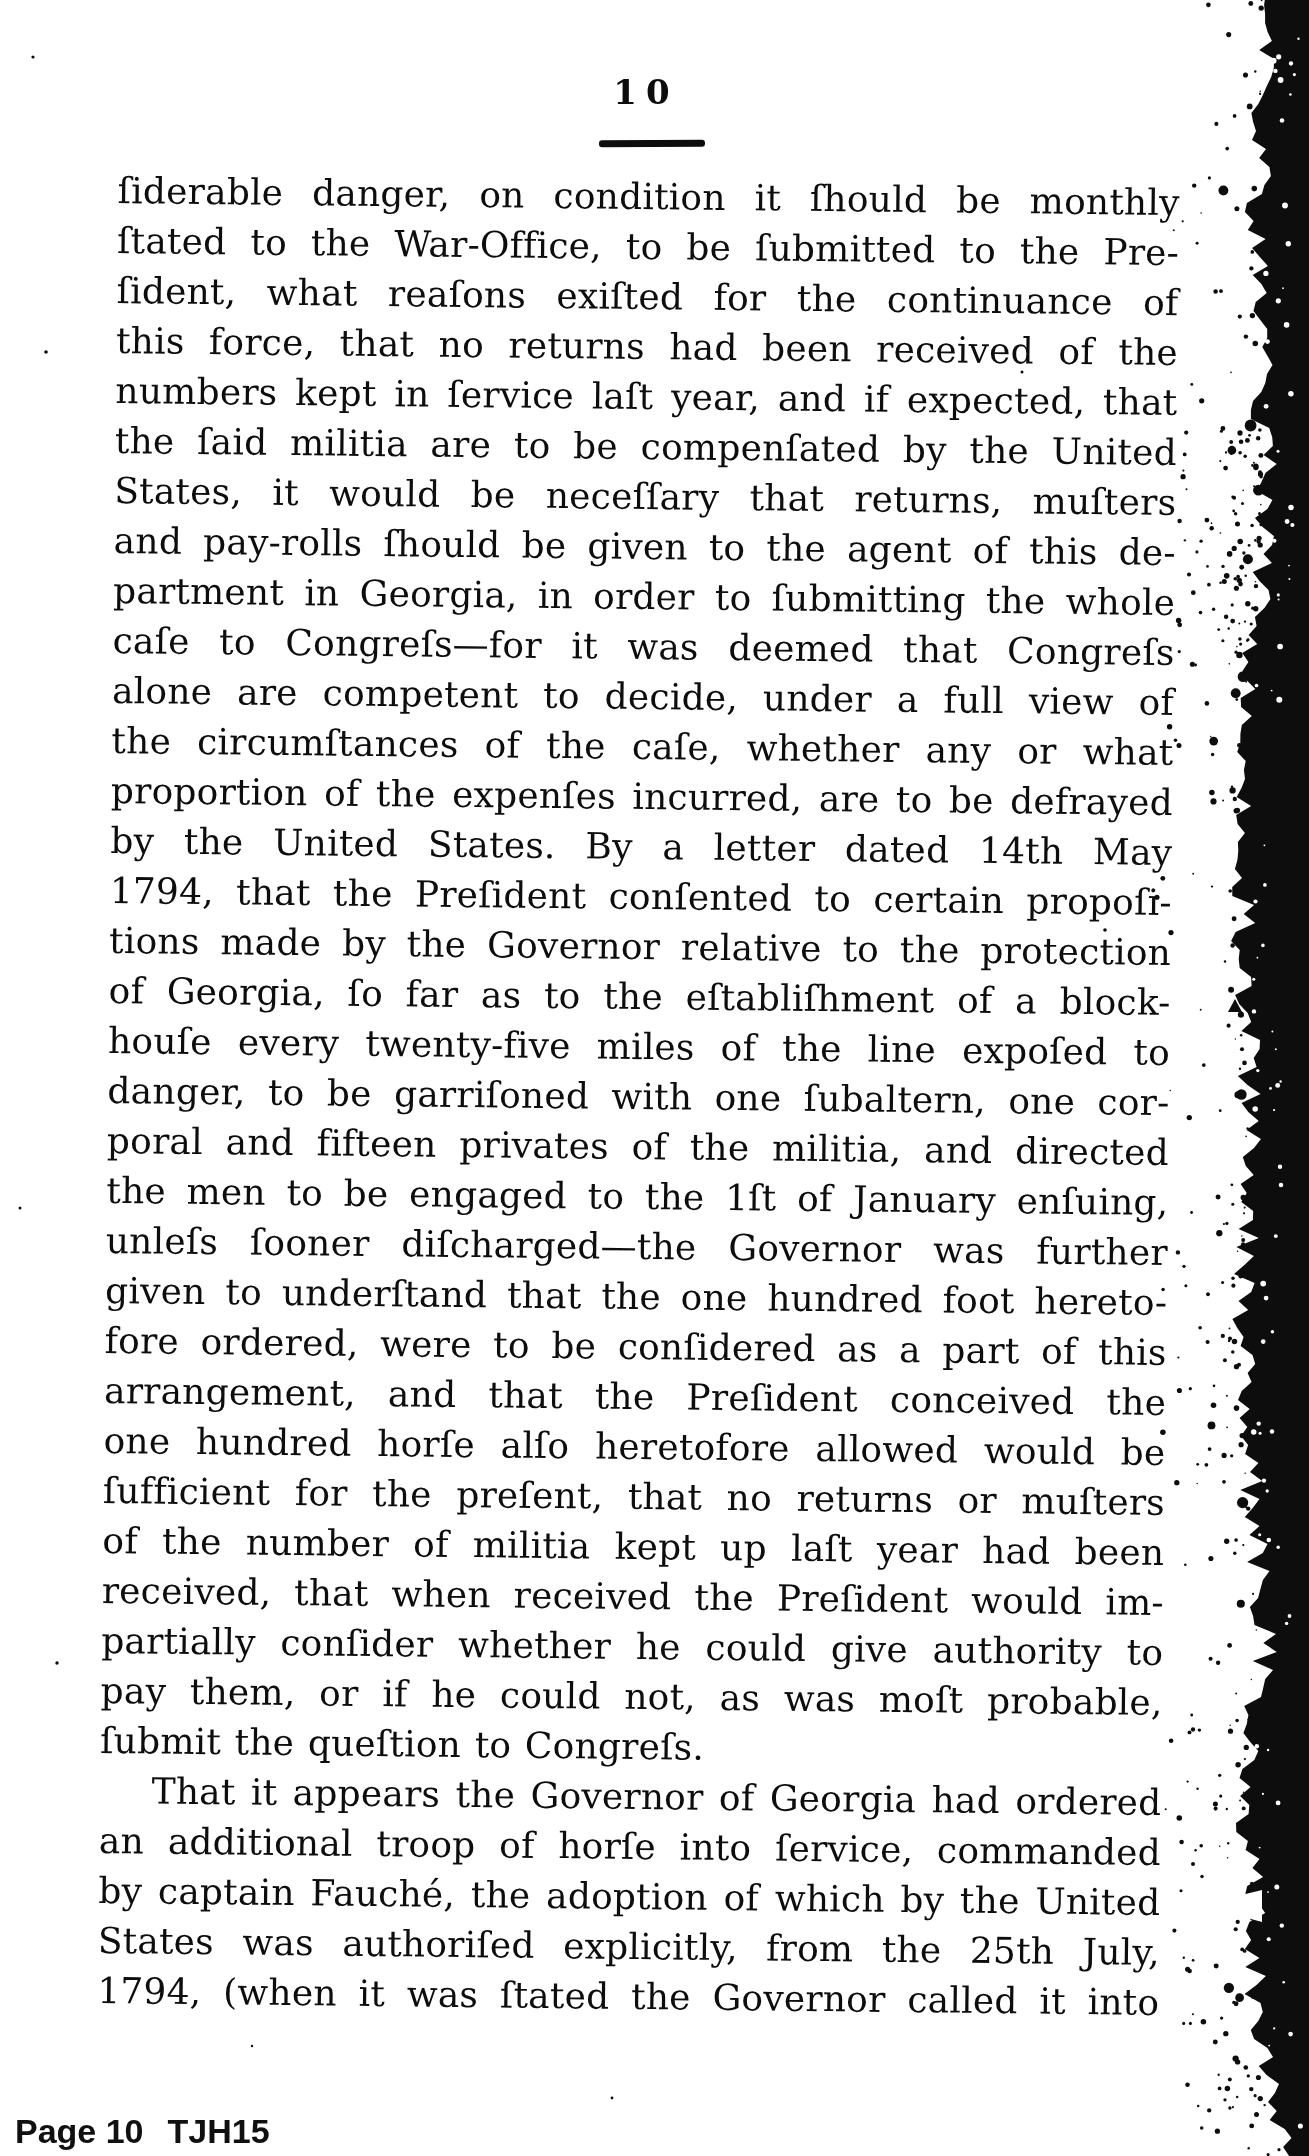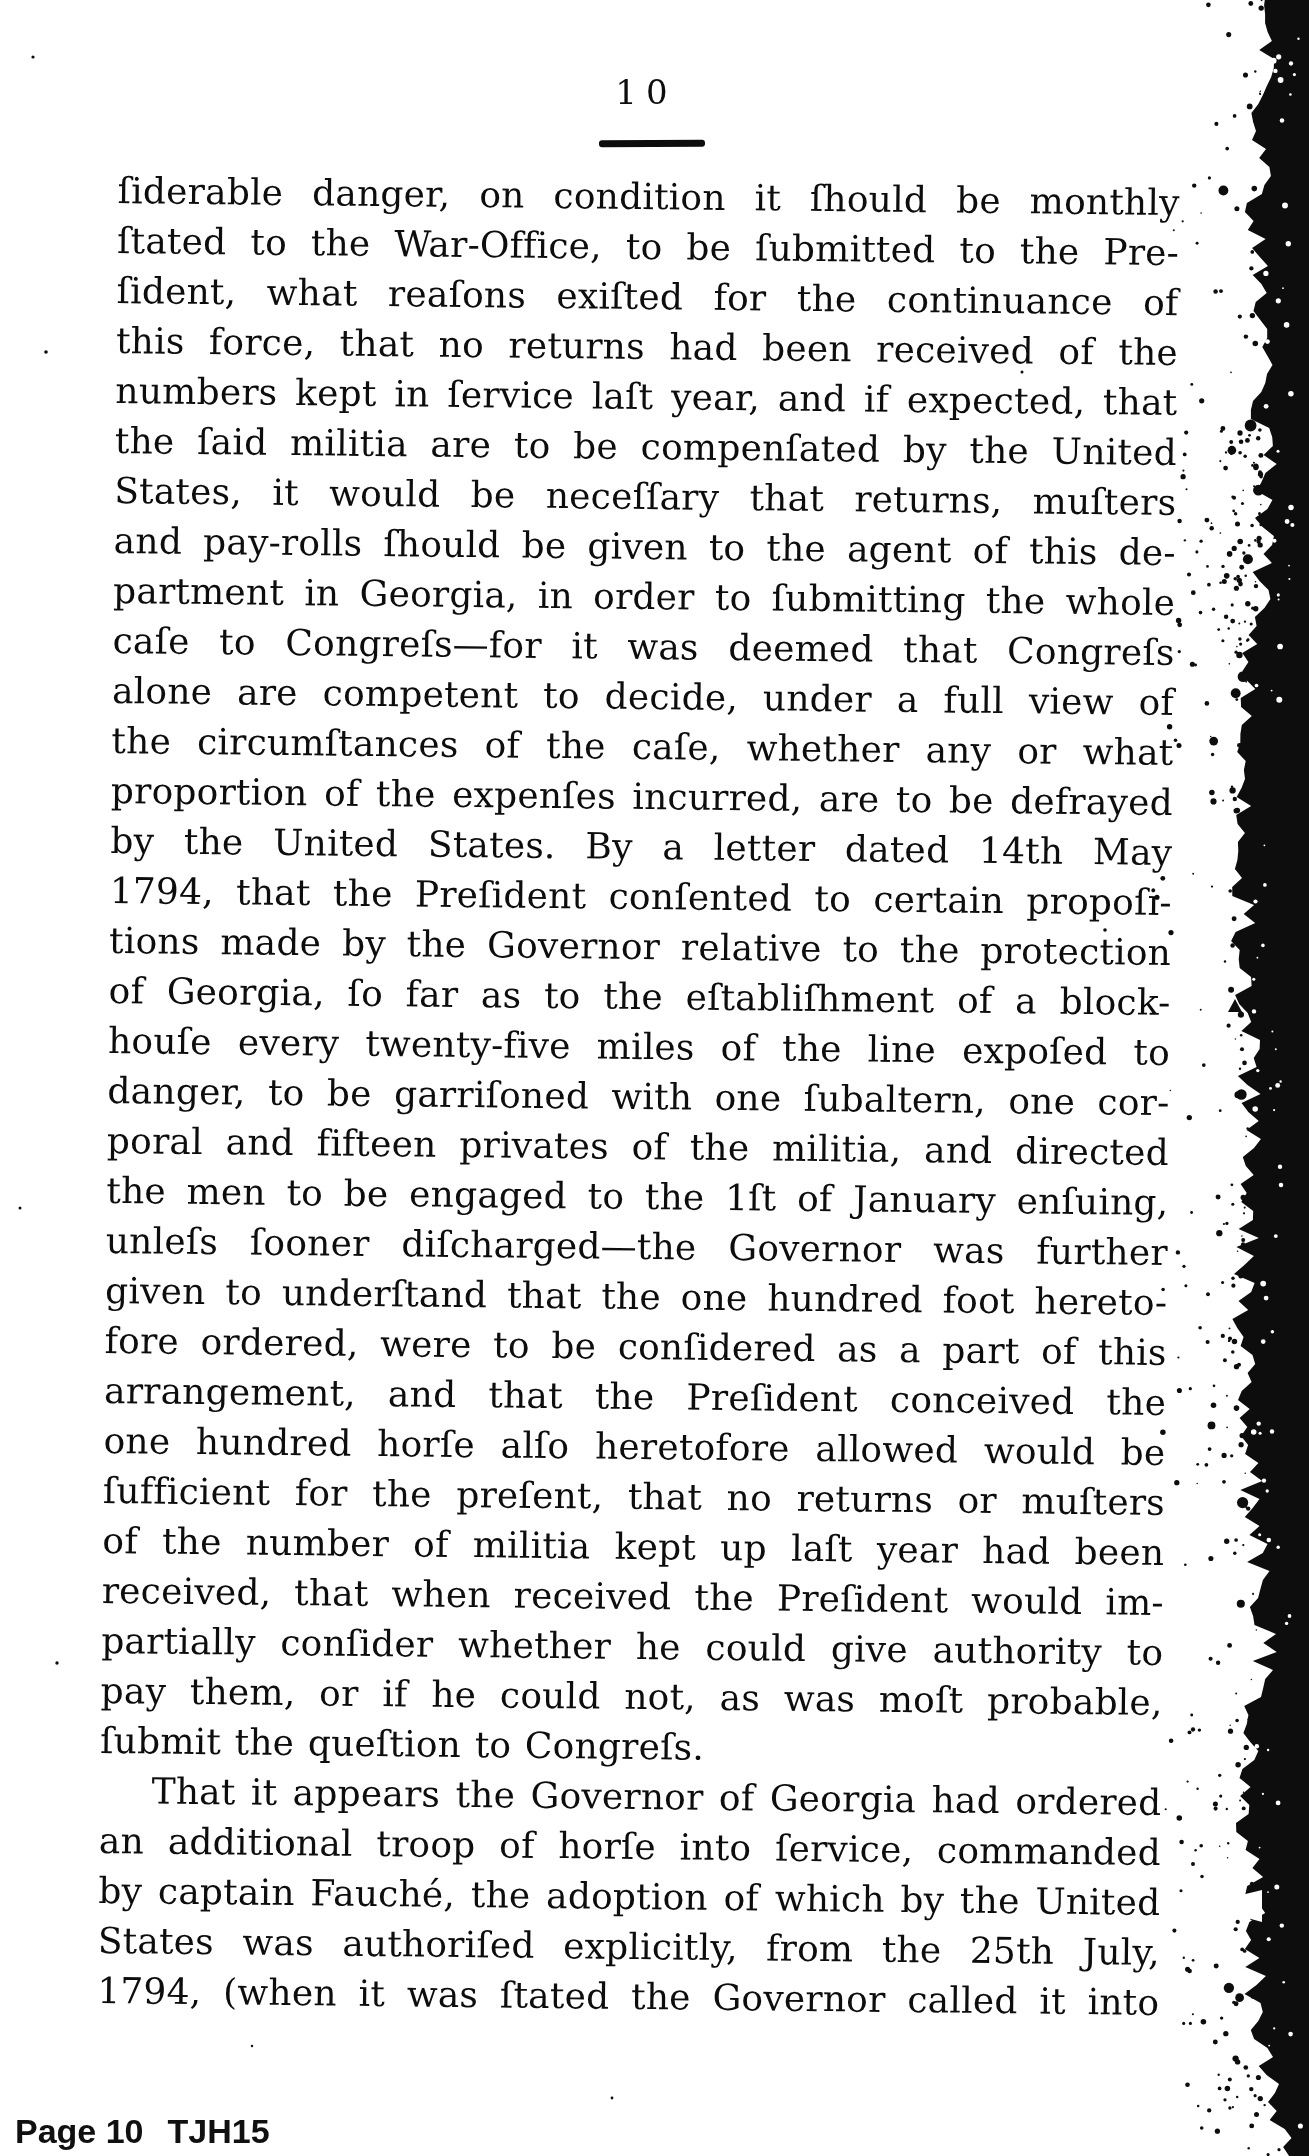--- a/index.html
+++ b/index.html
@@ -18,21 +18,21 @@
     color: var(--ink, #0d0d0d);
     font-family: "DejaVu Serif", "Liberation Serif", serif;
   }
   .page-number {
     position: absolute;
     top: 72px;
     left: 0;
     width: 1292px;
     text-align: center;
     font-size: 34px;
-    font-weight: 400;
+    font-weight: 700;
     letter-spacing: 9px;
     color: var(--ink, #0d0d0d);
   }
   .header-rule {
     position: absolute;
     top: 140px;
     left: 599px;
     width: 106px;
     height: 7px;
     background: var(--ink, #0d0d0d);

